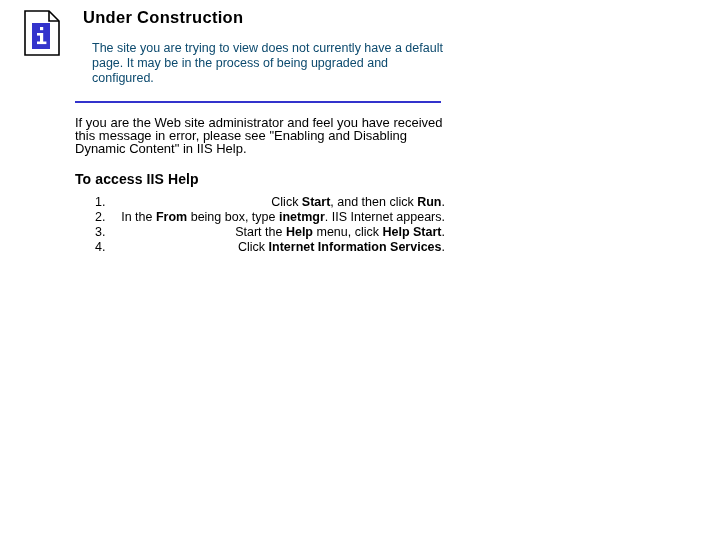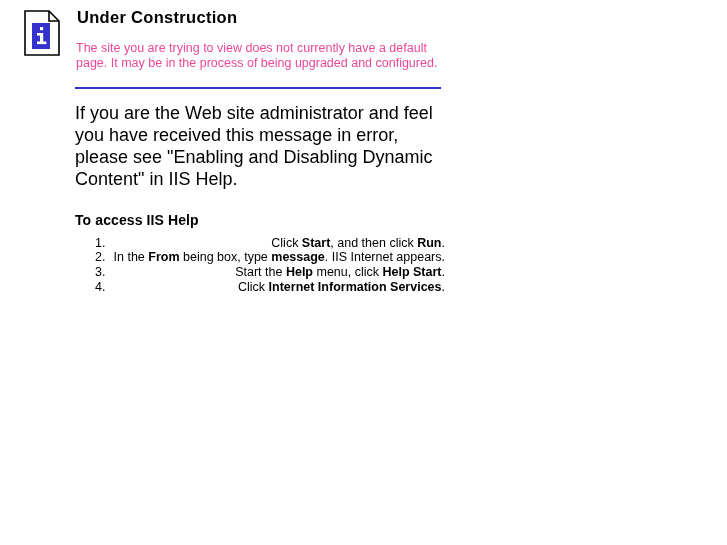--- a/index.html
+++ b/index.html
@@ -33,43 +33,43 @@
   }
   .content {
     position: absolute;
     left: 75px;
     top: 8px;
     width: 370px;
   }
   h1.title {
     font-size: 16.5px;
     font-weight: bold;
-    margin: 0 0 14px 2px;
+    margin: 0 0 14px 8px;
     letter-spacing: 0.3px;
     color: #000;
   }
   p.para {
     font-size: 12.5px;
     line-height: 14.8px;
-    margin: 0 0 16px 1px;
-    color: #ec4899;
+    margin: 0 0 16px 17px;
+    color: #0c4a6e;
   }
   p.para.tight {
     margin-bottom: 10px;
   }
   hr.rule {
     border: none;
     border-top: 2px solid #3333cc;
     margin: 0 0 13px 0;
     width: 366px;
   }
   p.admin {
-    font-size: 18px;
-    line-height: 22px;
-    margin: 0 0 22px 0;
+    font-size: 13px;
+    line-height: 13px;
+    margin: 0 0 16px 0;
   }
   .subhead {
     font-size: 14px;
     font-weight: bold;
     margin: 0 0 6px 0;
     letter-spacing: 0.1px;
   }
   ol.steps {
     margin: 8px 0 0 0;
     padding-left: 34px;
@@ -110,21 +110,21 @@
 
     <p class="admin">If you are the Web site administrator and feel you have received this message in error, please see "Enabling and Disabling Dynamic Content" in IIS Help.</p>
 
     <div class="subhead">To access IIS Help</div>
 
     <ol class="steps">
       <li>
         <span>Click </span><b>Start</b><span>, and then click </span><b>Run</b><span>.</span>
       </li>
       <li>
-        <span>In the </span><b>From</b><span> being box, type </span><b>message</b><span>. IIS Internet appears.</span>
+        <span>In the </span><b>From</b><span> being box, type </span><b>inetmgr</b><span>. IIS Internet appears.</span>
       </li>
       <li>
         <span>Start the </span><b>Help</b><span> menu, click </span><b>Help Start</b><span>.</span>
       </li>
       <li>
         <span>Click </span><b>Internet Information Services</b><span></span><b></b><span>.</span>
       </li>
     </ol>
   </div>
 

